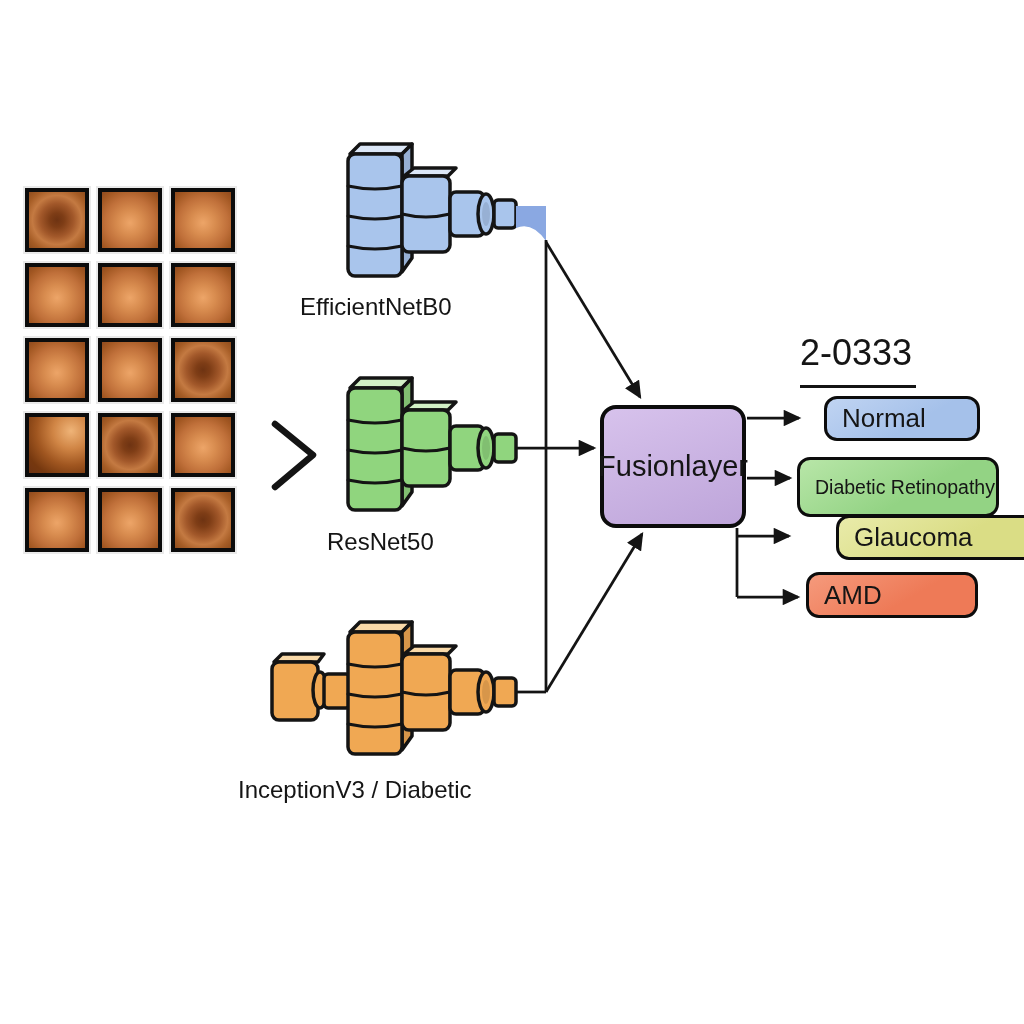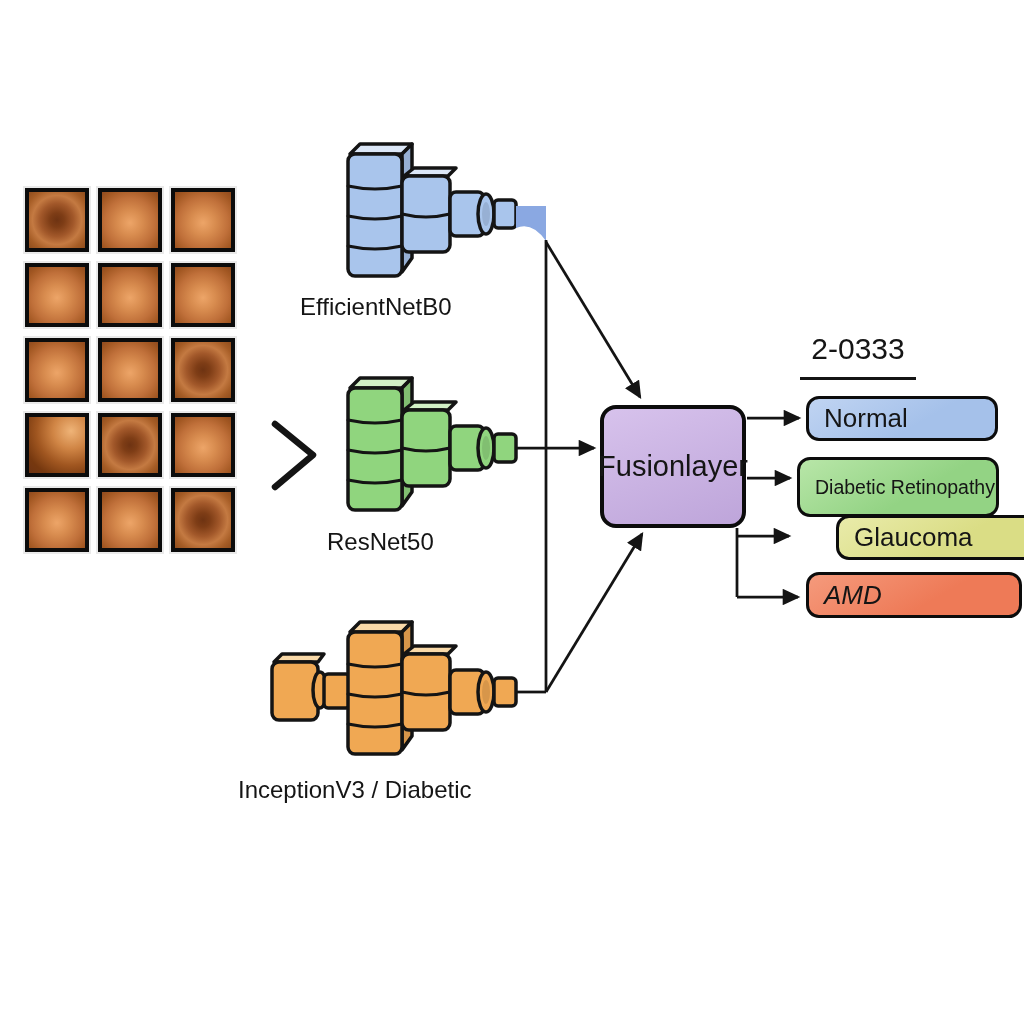--- a/index.html
+++ b/index.html
@@ -42,31 +42,31 @@
     background:linear-gradient(160deg,#d7c2ec 0%,var(--fusion-purple,#c9b2e2) 55%,#bea5da 100%);
     border:4px solid #0c0c0c;border-radius:16px;
     display:flex;flex-direction:row;align-items:center;justify-content:center;
     font-size:29px;line-height:1.28;z-index:2;
   }
   
   .class-box{
     position:absolute;box-sizing:border-box;border:3.5px solid #0c0c0c;border-radius:13px;
     display:flex;align-items:center;padding-left:15px;font-size:26px;z-index:2;white-space:nowrap;
   }
-  .box-normal{left:806px;top:396px;width:192px;height:45px;
+  .box-normal{left:824px;top:396px;width:156px;height:45px;
     background:linear-gradient(150deg,#c0d4f2 0%,var(--class-normal,#a5c1ea) 60%);}
   .box-dr{left:797px;top:457px;width:202px;height:60px;font-size:19.5px;
     background:linear-gradient(150deg,#b8e6a8 0%,var(--class-dr,#93d384) 60%);}
   .box-glaucoma{left:836px;top:515px;width:201px;height:45px;
     background:linear-gradient(150deg,#e9ebaa 0%,var(--class-glaucoma,#dadd85) 60%);}
-  .box-amd{left:806px;top:572px;width:216px;height:46px;
-    background:linear-gradient(150deg,#f59a7c 0%,var(--class-amd,#ee7a57) 60%);font-style:italic;}
+  .box-amd{left:806px;top:572px;width:172px;height:46px;
+    background:linear-gradient(150deg,#f59a7c 0%,var(--class-amd,#ee7a57) 60%);}
   .out-header{
-    position:absolute;left:800px;top:332px;width:116px;text-align:center;
-    font-size:30px;padding-bottom:11px;border-bottom:3.5px solid #141414;z-index:2;
+    position:absolute;left:800px;top:332px;width:116px;
+    font-size:36px;padding-bottom:11px;border-bottom:3.5px solid #141414;z-index:2;
   }
   
   .overlay{position:absolute;left:0;top:0;z-index:1;}
   .overlay .ln{fill:none;stroke:#141414;stroke-width:2.75;}
   .overlay .chev{fill:none;stroke:#141414;stroke-width:6.5;stroke-linecap:round;stroke-linejoin:round;}
 </style>
 </head>
 <body>
 
 <div class="grid">

